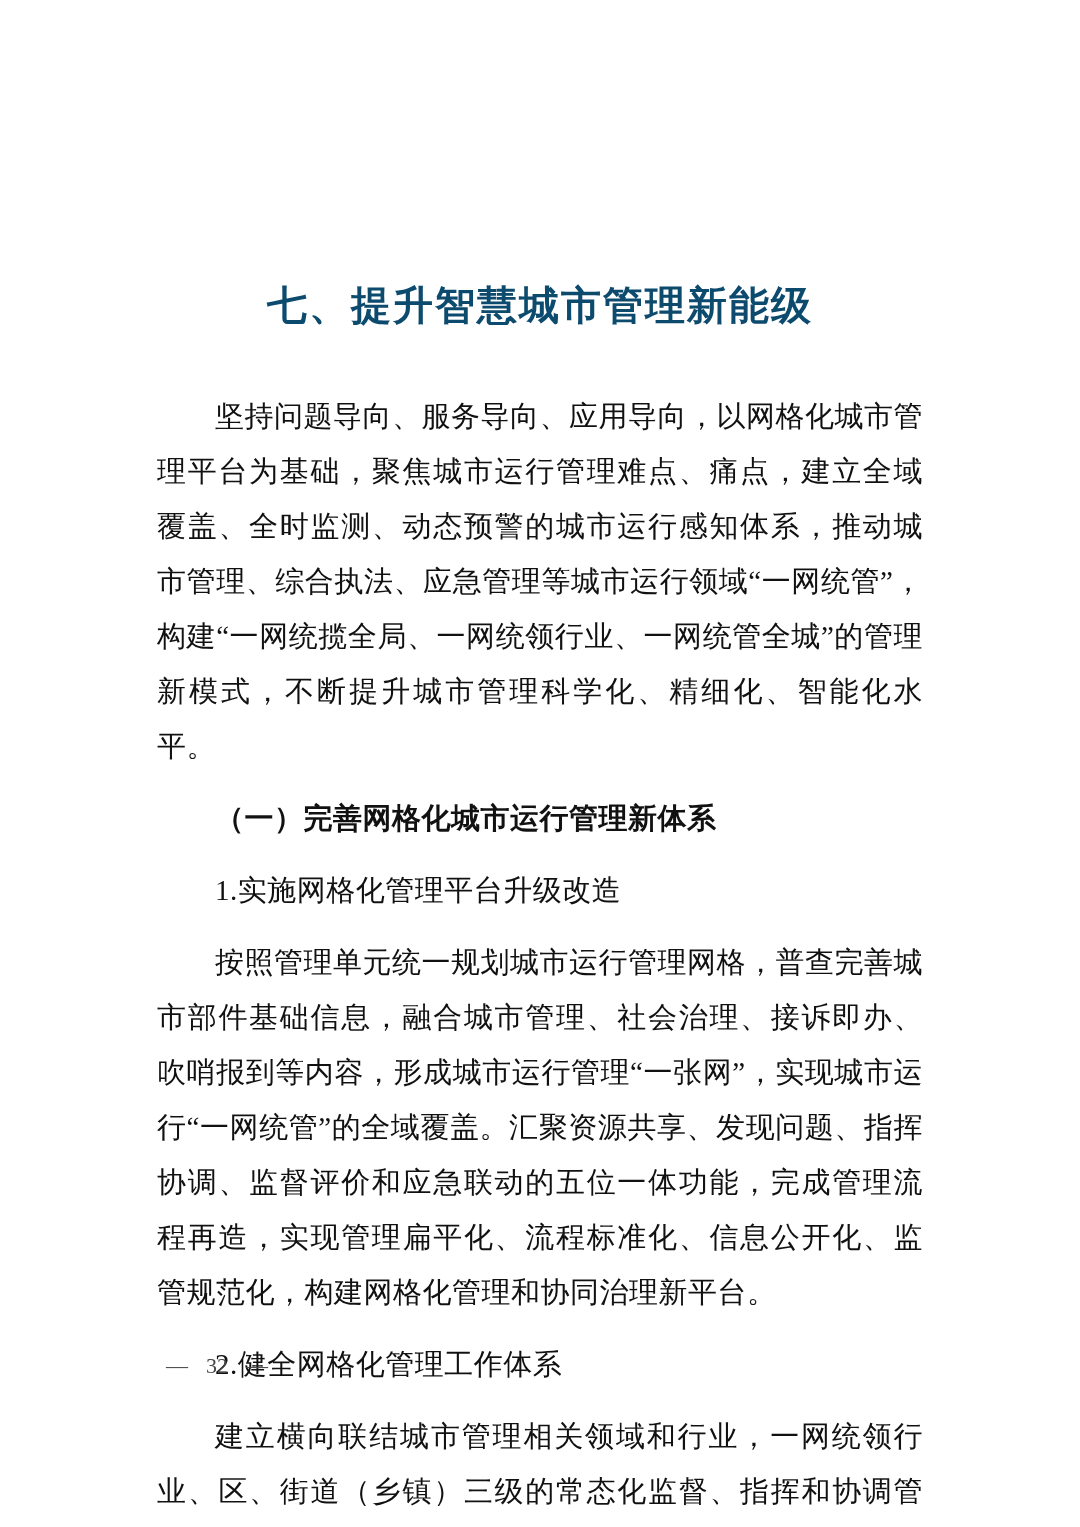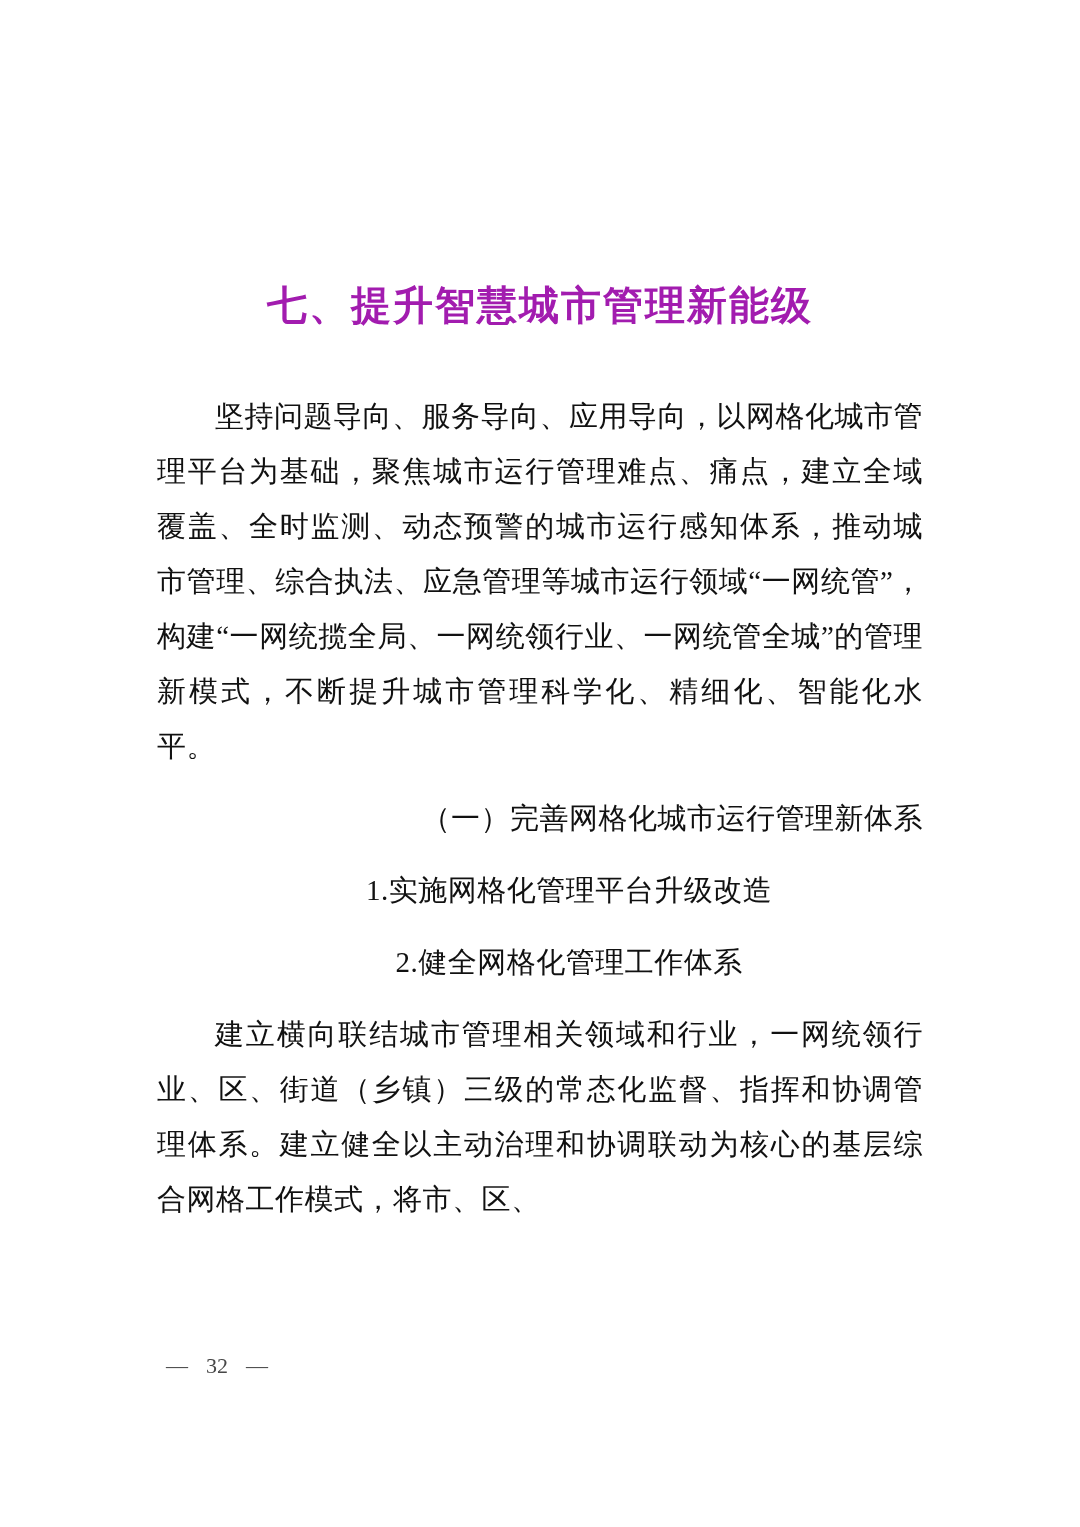--- a/index.html
+++ b/index.html
@@ -19,38 +19,38 @@
     font-family: "Liberation Serif", "DejaVu Serif", serif;
     color: #111111;
   }
   .doc-title {
     font-size: 40px;
     font-weight: 700;
     text-align: center;
     line-height: 46px;
     letter-spacing: 2px;
     margin: 0 0 60px 0;
-    color: #a21caf;
+    color: #0c4a6e;
   }
   .para {
     font-size: 29px;
     line-height: 55px;
     margin: 17px;
     text-align: justify;
     text-justify: inter-ideograph;
     text-indent: 2em;
     letter-spacing: 0.5px;
     word-break: break-all;
   }
   .section-heading {
-    font-weight: 400;
-    text-align: right;
+    font-weight: 700;
+    text-align: left;
   }
   .sub-heading {
-    text-align: center;
+    text-align: left;
   }
   .footer {
     position: absolute;
     left: 166px;
     top: 1352px;
     display: flex;
     align-items: center;
     gap: 18px;
     font-size: 22px;
     line-height: 28px;
@@ -64,20 +64,21 @@
 <body>
 
 <div class="page">
 
   <h1 class="doc-title">七、提升智慧城市管理新能级</h1>
 
   <div>
     <p class="para">坚持问题导向、服务导向、应用导向，以网格化城市管理平台为基础，聚焦城市运行管理难点、痛点，建立全域覆盖、全时监测、动态预警的城市运行感知体系，推动城市管理、综合执法、应急管理等城市运行领域“一网统管”，构建“一网统揽全局、一网统领行业、一网统管全城”的管理新模式，不断提升城市管理科学化、精细化、智能化水平。</p>
     <p class="para section-heading">（一）完善网格化城市运行管理新体系</p>
     <p class="para sub-heading">1.实施网格化管理平台升级改造</p>
+    <p class="para">按照管理单元统一规划城市运行管理网格，普查完善城市部件基础信息，融合城市管理、社会治理、接诉即办、吹哨报到等内容，形成城市运行管理“一张网”，实现城市运行“一网统管”的全域覆盖。汇聚资源共享、发现问题、指挥协调、监督评价和应急联动的五位一体功能，完成管理流程再造，实现管理扁平化、流程标准化、信息公开化、监管规范化，构建网格化管理和协同治理新平台。</p>
     <p class="para sub-heading">2.健全网格化管理工作体系</p>
     <p class="para">建立横向联结城市管理相关领域和行业，一网统领行业、区、街道（乡镇）三级的常态化监督、指挥和协调管理体系。建立健全以主动治理和协调联动为核心的基层综合网格工作模式，将市、区、</p>
   </div>
 
   <div class="footer">
     <span class="dash">—</span>
     <span class="num">32</span>
     <span class="dash">—</span>
   </div>
 

